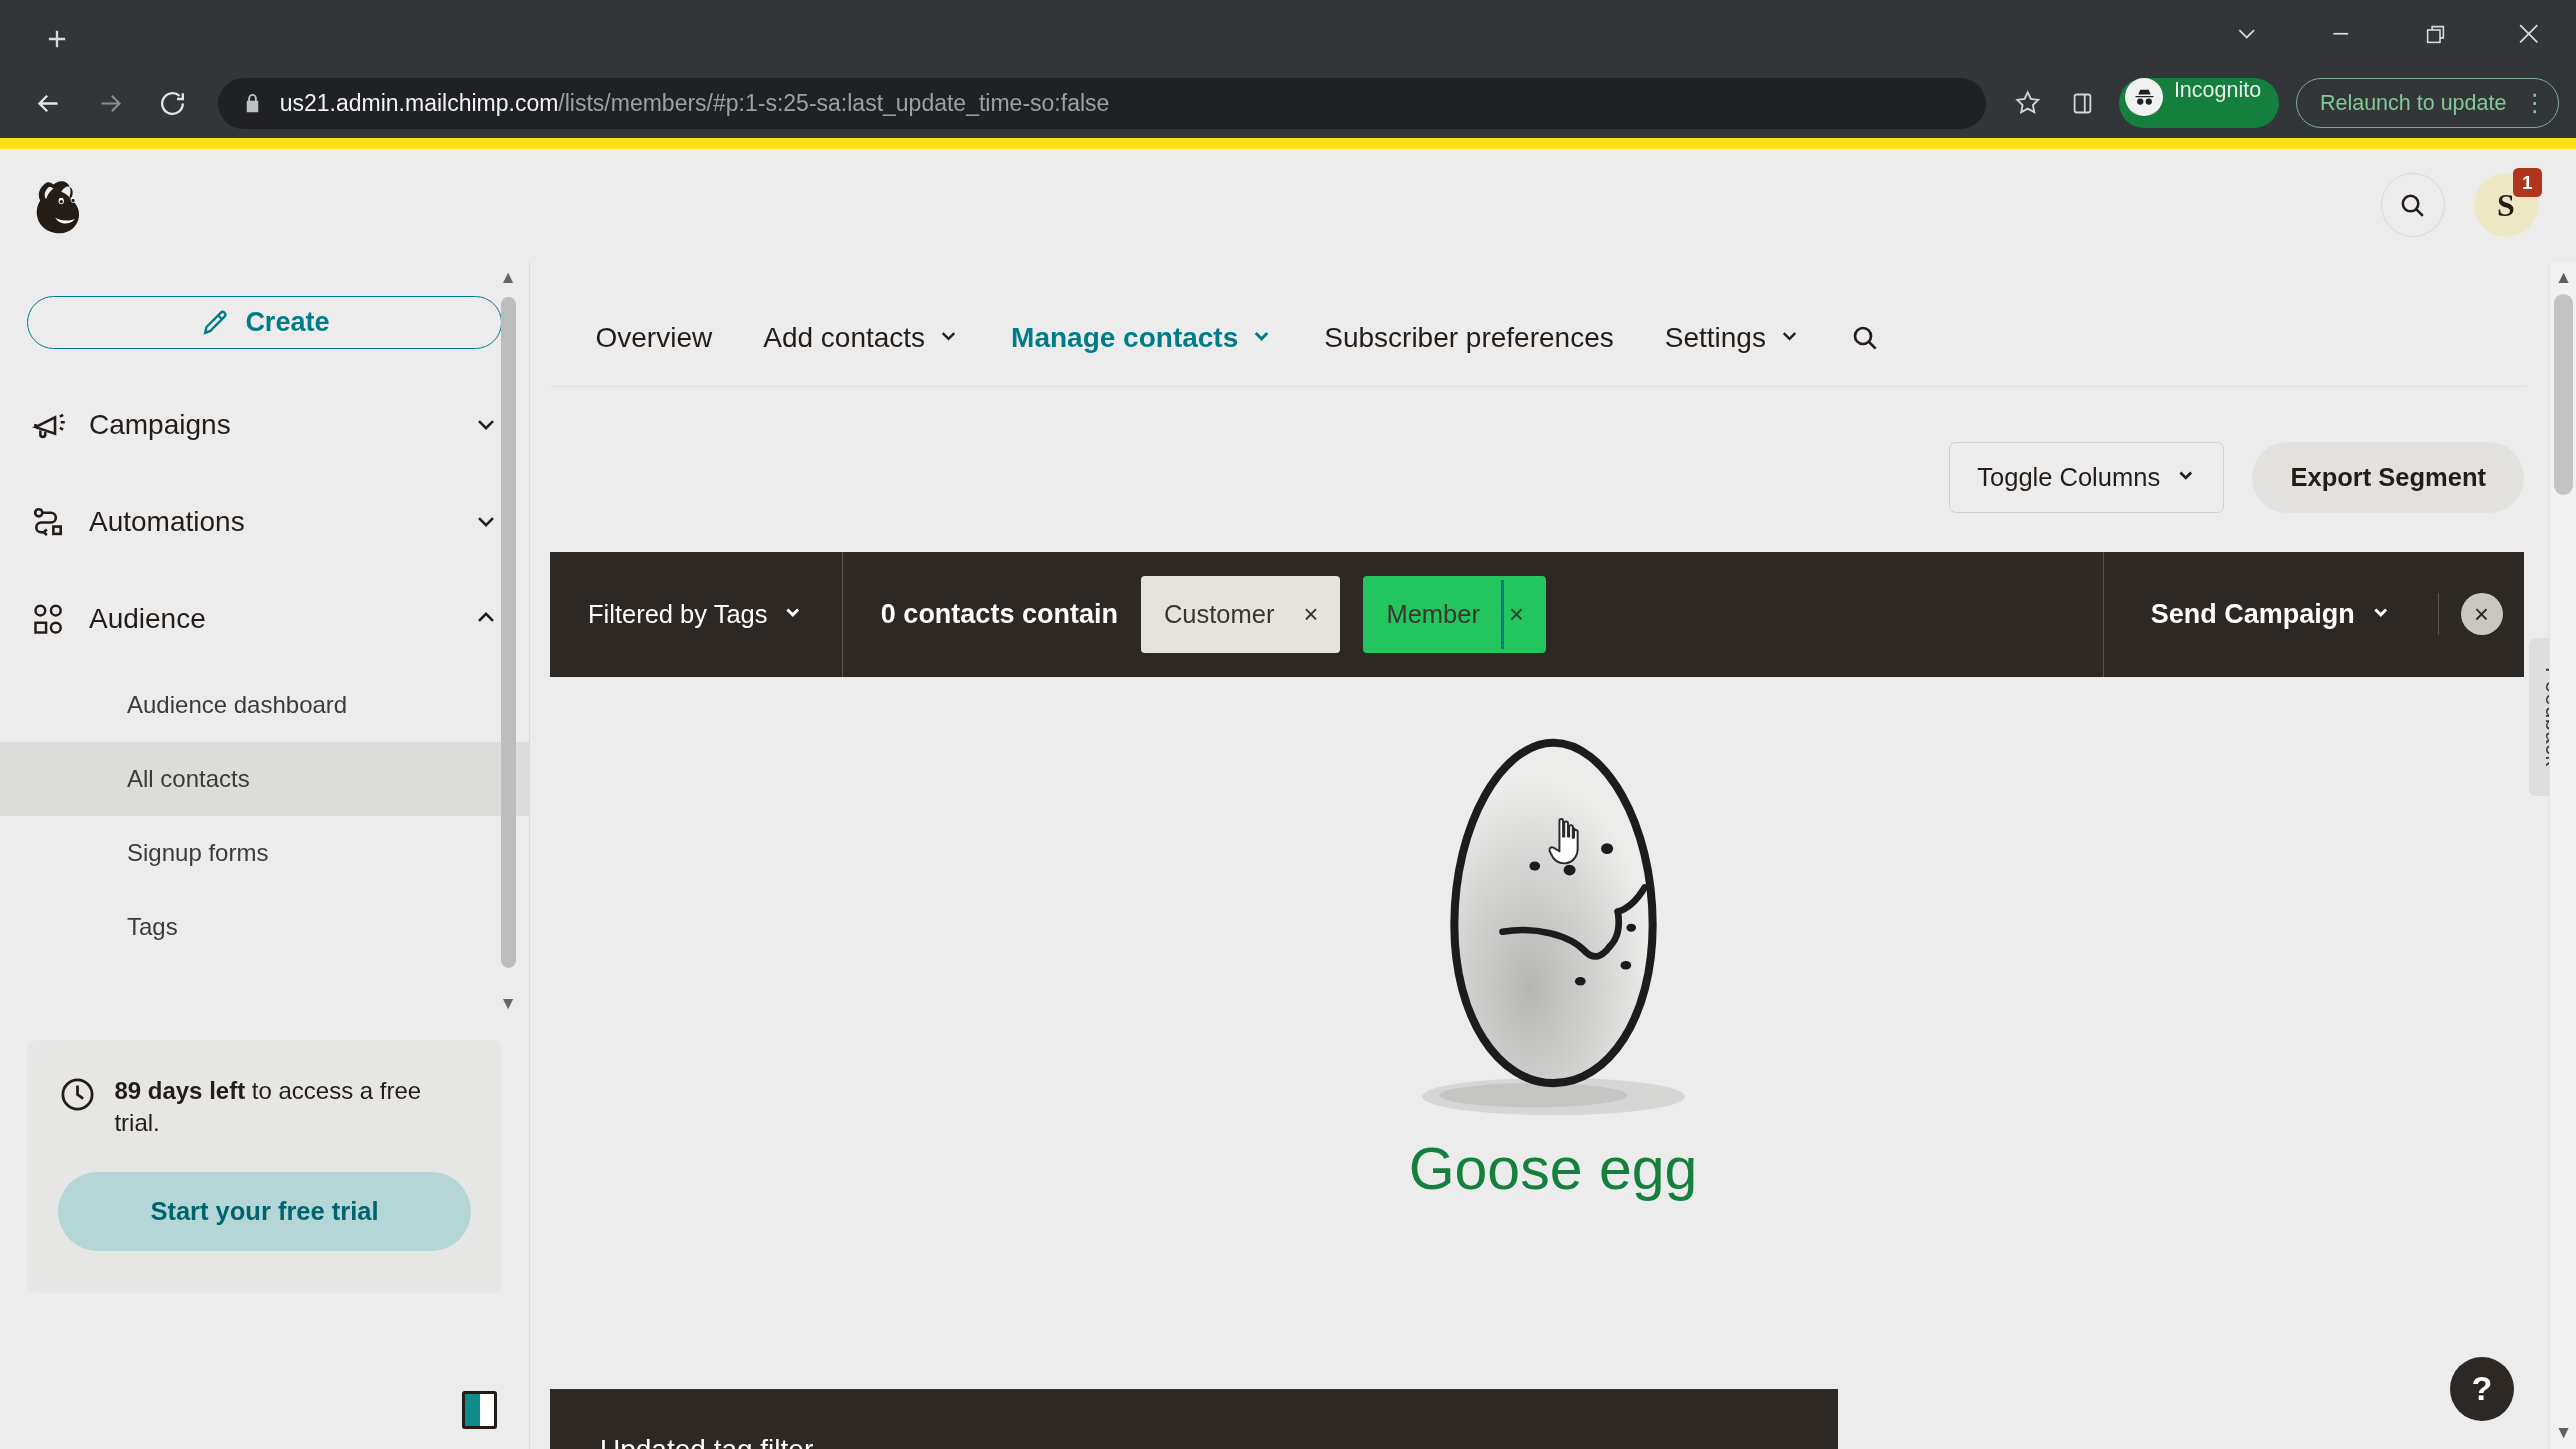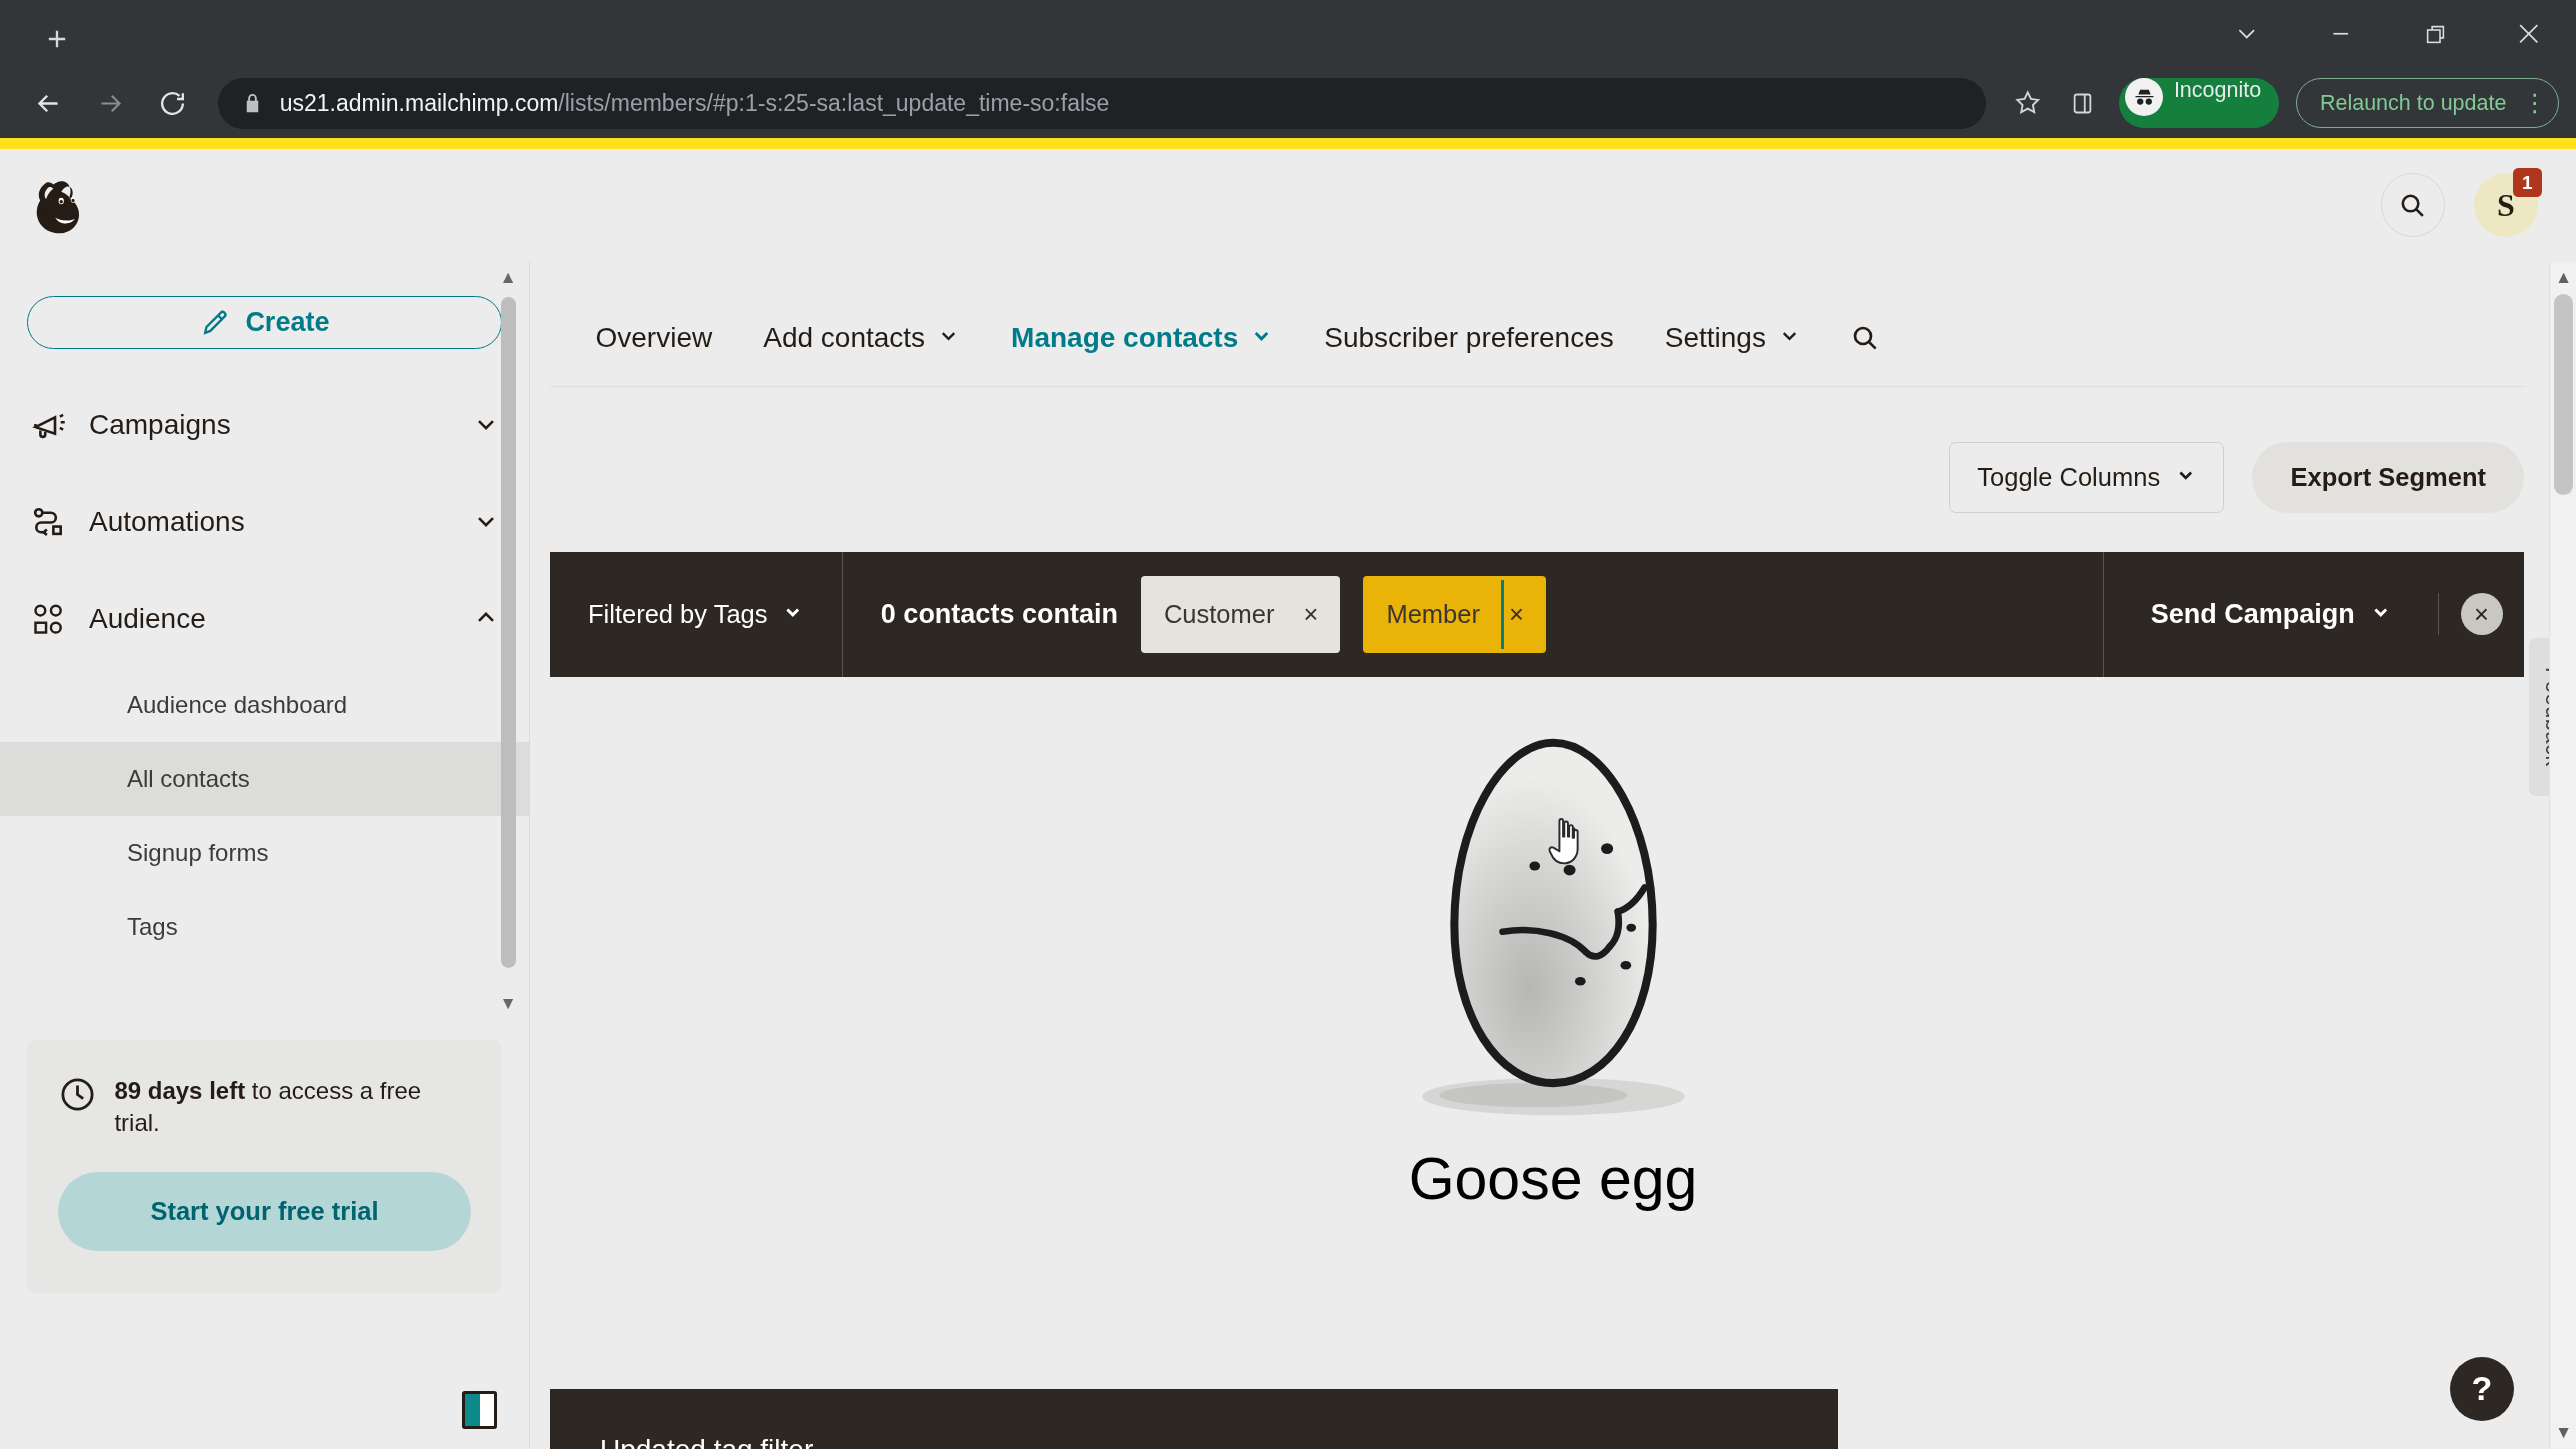--- a/index.html
+++ b/index.html
@@ -240,21 +240,21 @@
   .fb-middle {
     flex: 1; display: flex; align-items: center; padding: 0 38px; gap: 23px;
   }
   .fb-count { font-size: 27px; color: #ffffff; font-weight: 700; white-space: nowrap; }
   .chip {
     height: 77px; background: #e5e3dd; border-radius: 4px;
     display: flex; align-items: center; padding: 0 16px 0 23px;
     font-size: 25.5px; color: #3a3530; gap: 23px; position: relative;
   }
   .chip .x { font-size: 25.5px; color: #3a3530; width: 27px; text-align:center;}
-  .chip.hover { background: #eab308; }
+  .chip.hover { background: #22c55e; }
   .chip.hover .divider {
     position: absolute; right: 42px; top: 4px; bottom: 4px;
     width: 3.4px; background: #0b7b7b;
   }
   .fb-right {
     display: flex; align-items: center; border-left: 1.3px solid #5a544f;
   }
   .send-campaign {
     display: flex; align-items: center; gap: 14.8px; padding: 0 47px;
     font-size: 27px; color: #ffffff; font-weight: 700; white-space: nowrap;
@@ -267,21 +267,21 @@
     width: 42px; height: 42px; border-radius: 50%; background: #c9c7c1;
     display: flex; align-items: center; justify-content: center;
     font-size: 25.5px; color: #2e2824;
   }
 
   .empty-state {
     margin-top: 0; display: flex; flex-direction: column; align-items: center;
   }
   .egg-wrap { margin-top: 47px; }
   .goose-egg {
-    font-size: 59px; color: #000000; margin-top: 17px; text-align: left;
+    font-size: 59px; color: #15803d; margin-top: 7px; text-align: left;
     font-weight: 400;
   }
 
   .feedback-tab {
     position: absolute; right: 0; top: 376px;
     width: 47px; height: 158px; background: #dedede;
     border-radius: 6.7px 0 0 6.7px;
     display: flex; align-items: center; justify-content: center;
   }
   .feedback-tab span {

